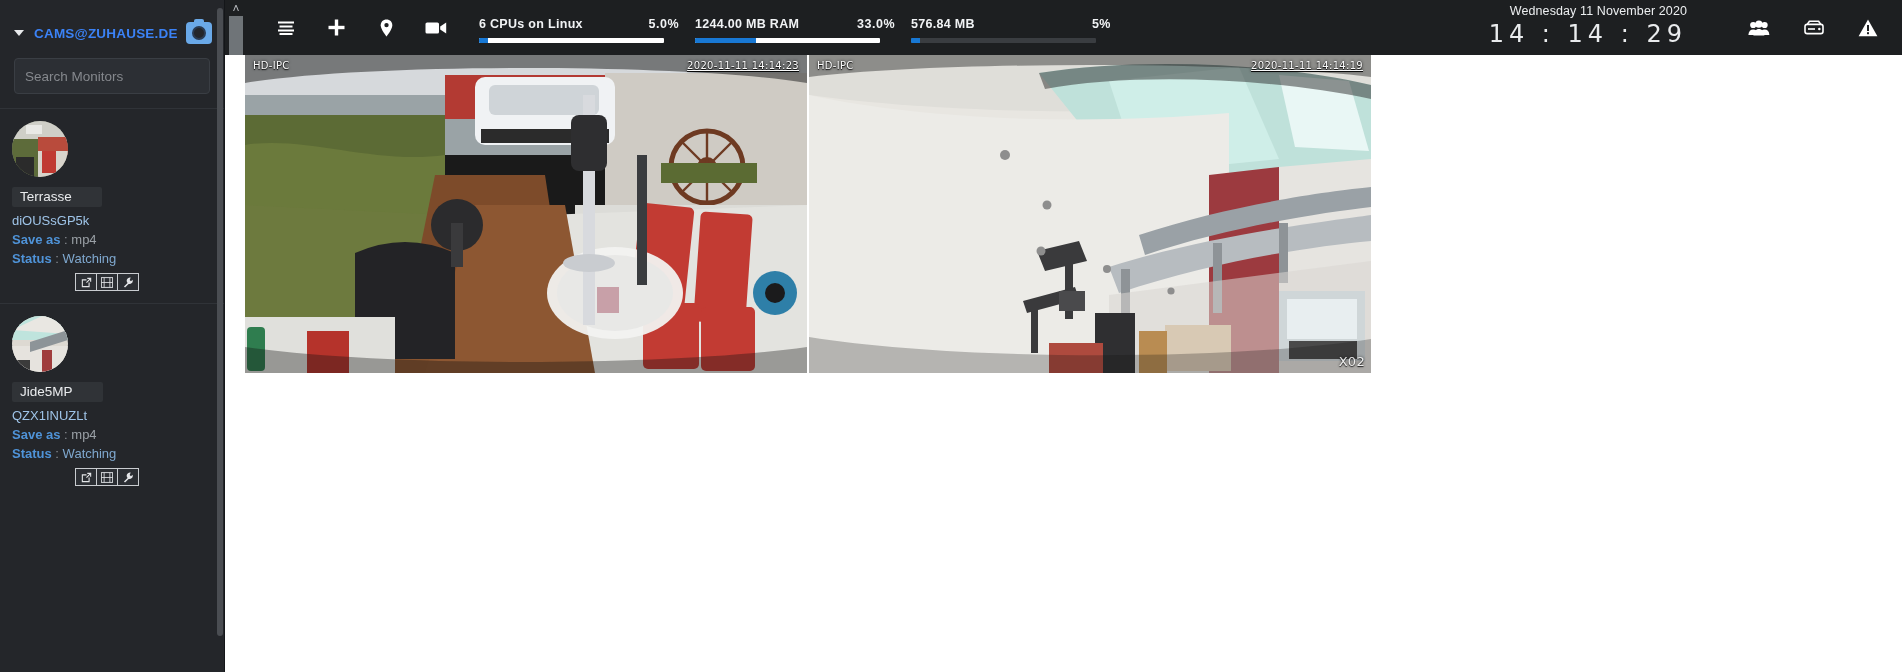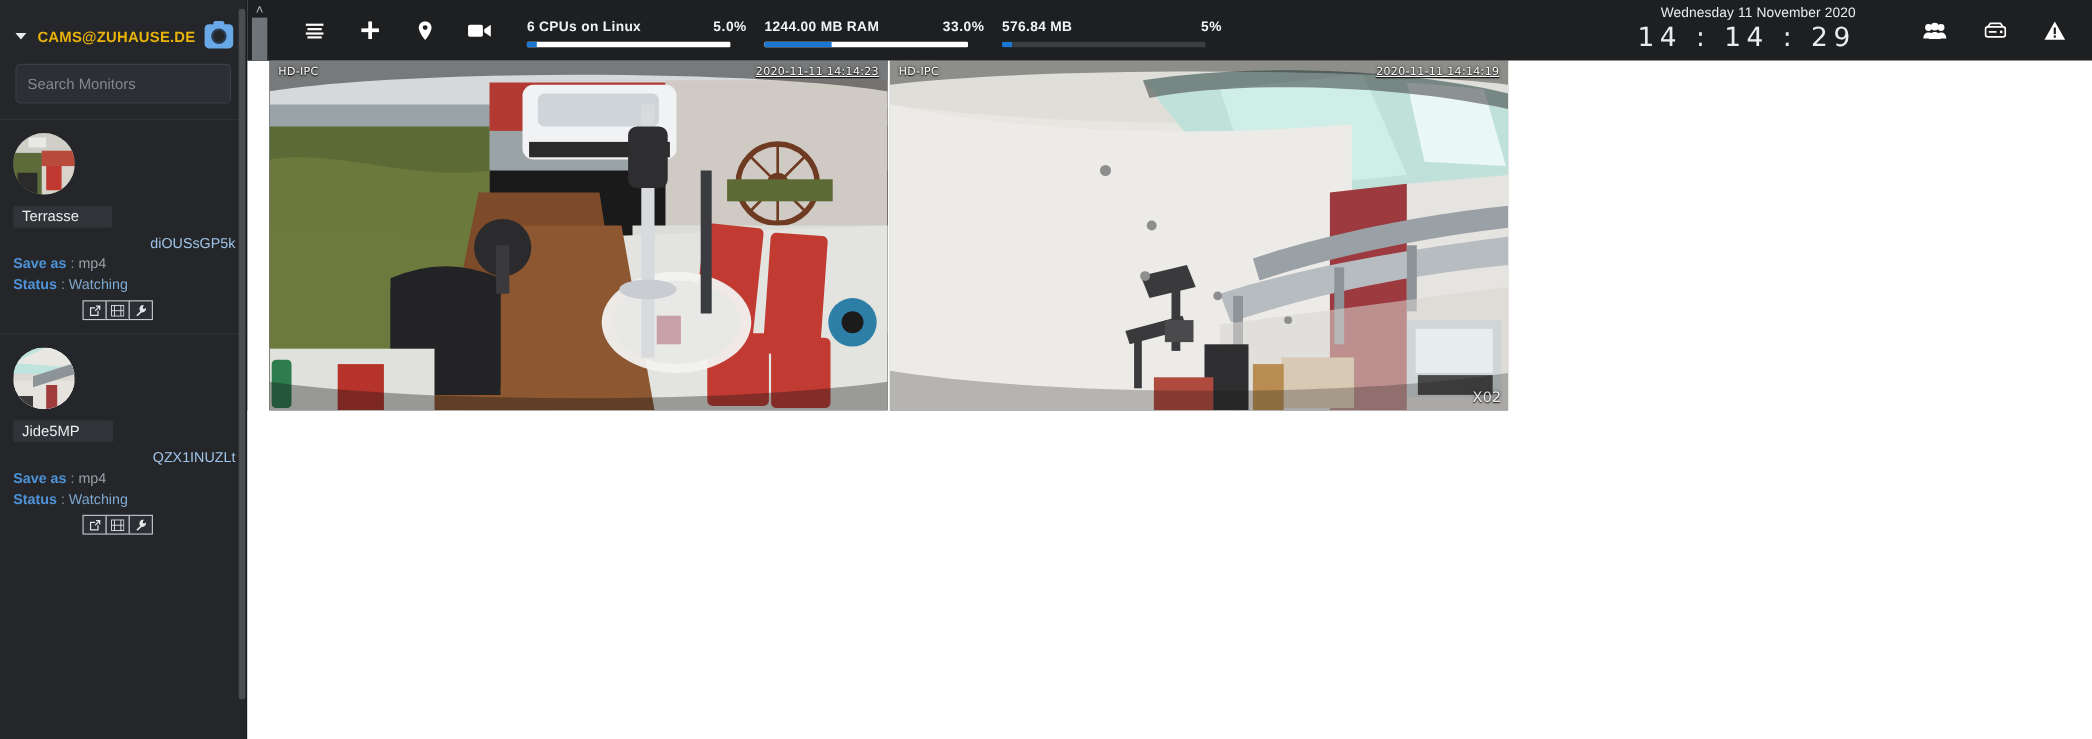--- a/index.html
+++ b/index.html
@@ -27,21 +27,21 @@
   }
   .caret-down {
     width: 0; height: 0; flex: 0 0 auto;
     border-left: 5px solid transparent;
     border-right: 5px solid transparent;
     border-top: 6px solid #e8eaec;
     margin-right: 2px;
   }
   .account-name {
     font-size: 13.5px; font-weight: bold; letter-spacing: .2px;
-    color: #eab308; white-space: nowrap; flex: 1 1 auto;
+    color: #3b82f6; white-space: nowrap; flex: 1 1 auto;
   }
   .cam-badge {
     width: 26px; height: 22px; border-radius: 4px;
     background: #6aa9e8; position: relative; flex: 0 0 auto;
   }
   .cam-badge::before {
     content: ""; position: absolute; left: 8px; top: -3px;
     width: 10px; height: 5px; background: #6aa9e8; border-radius: 2px 2px 0 0;
   }
   .cam-badge::after {
@@ -89,21 +89,20 @@
     border-radius: 2px;
     white-space: nowrap;
     margin-bottom: 4px;
   }
   .monitor-id {
     display: block;
     color: #9fc4e8;
     font-size: 13px;
     line-height: 19px;
     white-space: nowrap;
-    text-align: right;
   }
   .meta-line { font-size: 13px; line-height: 19px; white-space: nowrap; }
   .meta-key { color: #4f93d8; font-weight: bold; }
   .meta-sep { color: #8c9096; }
   .meta-val { color: #9aa0a6; }
   .meta-val.watching { color: #7fa8cf; }
   .icon-row {
     display: flex; margin-top: 5px; justify-content: center;
     padding-right: 12px;
   }

